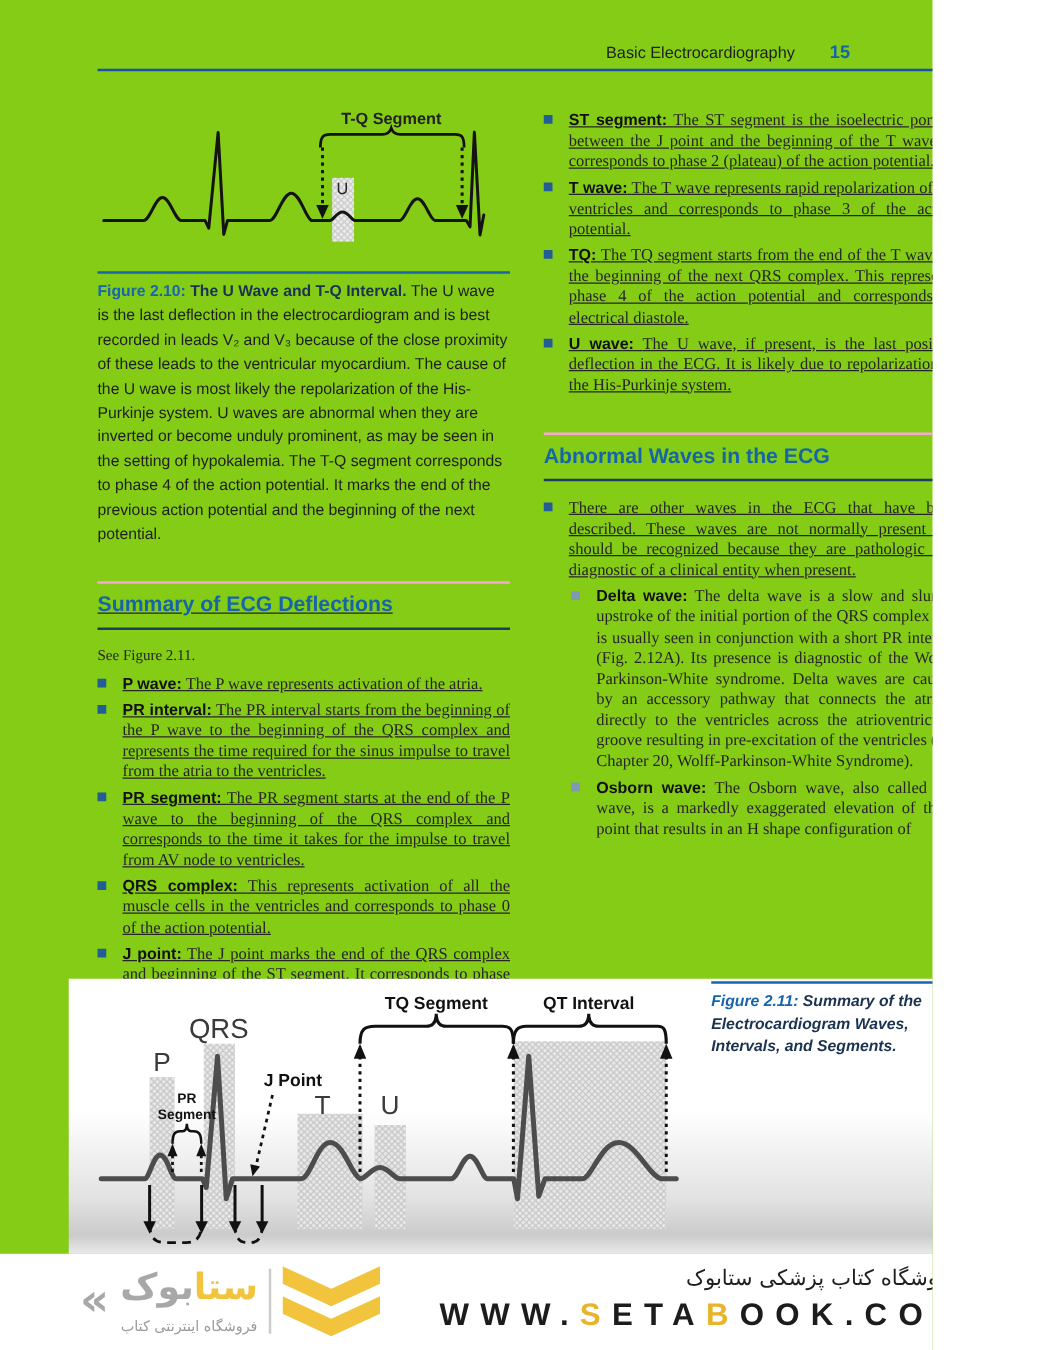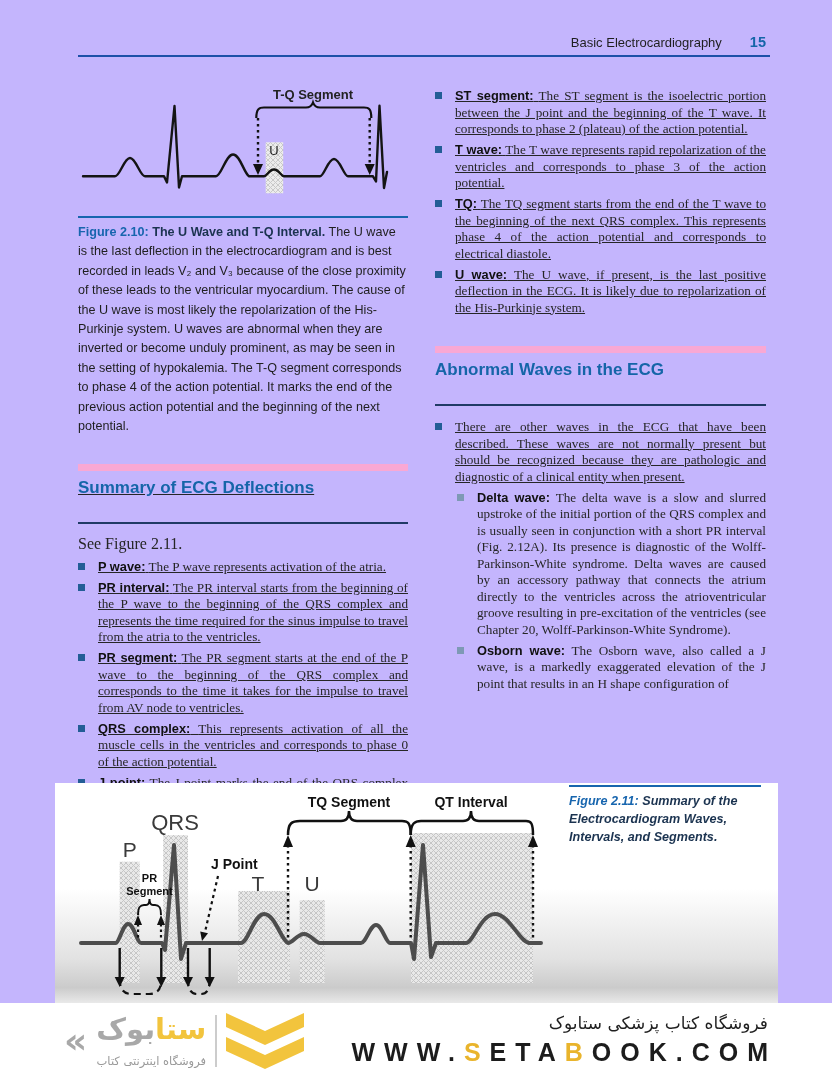--- a/index.html
+++ b/index.html
@@ -1,17 +1,17 @@
 <!DOCTYPE html>
 <html><head>
 <meta charset="utf-8">
 <style>
   * { margin:0; padding:0; box-sizing:border-box; }
   html,body { background:#ffffff; }
-  .page { position:relative; width:832px; height:1080px; background:#c4b5fd; overflow:hidden;
+  .page { position:relative; width:746px; height:1080px; background:#84cc16; overflow:hidden;
           font-family:"Liberation Serif", serif; color:#262626; }
 
   
   .hdr { position:absolute; top:34px; right:66px; display:flex; align-items:baseline; gap:28px; }
   .hdr-title { font-family:"Liberation Sans", sans-serif; font-size:13px; color:#1f1f1f; }
   .hdr-num   { font-family:"Liberation Sans", sans-serif; font-size:14.5px; font-weight:bold; color:#1565a8; }
   .hdr-rule  { position:absolute; top:55px; left:78px; width:692px; height:2px; background:#1d50a8; }
 
   
   .col-left  { position:absolute; left:78px;  top:85px; width:330px; }
@@ -19,25 +19,25 @@
 
   
   .cap-rule { height:2px; background:#1765ae; }
   .cap { margin-top:7px; }
   .cap-text { margin-top:5px; font-family:"Liberation Sans", sans-serif; font-size:12.6px;
               line-height:19.4px; color:#1f1f1f; }
   .cap-label { color:#1765ae; font-weight:bold; }
   .cap-title { color:#1b3350; font-weight:bold; }
 
   
-  .sect { border-top:7px solid #f9a8d4; border-bottom:2px solid #203a66; padding:7px 0 24px 0; }
+  .sect { border-top:2px solid #f9a8d4; border-bottom:2px solid #203a66; padding:7px 0 8px 0; }
   .sect h2 { font-family:"Liberation Sans", sans-serif; font-size:17px; font-weight:bold; color:#1565a8; }
 
   
-  .intro { margin-top:12px; font-size:16px; line-height:16.5px; }
+  .intro { margin-top:12px; font-size:12px; line-height:16.5px; }
   ul.blist { margin-top:6px; list-style:none; }
   ul.blist li { position:relative; padding-left:20px; margin-bottom:4.5px;
                 font-size:13.2px; line-height:16.5px; text-align:justify;text-decoration:underline; }
   .sq { position:absolute; left:0; top:4px; width:7px; height:7px; background:#235d96; }
   .sq2 { background:#7e99b5; }
   .term { font-family:"Liberation Sans", sans-serif; font-weight:bold; font-size:12.8px; color:#111; }
   ul.sublist { margin-top:2px; margin-left:22px; list-style:none; }
   ul.sublist li { position:relative; padding-left:20px; margin-bottom:4.5px;
                   font-size:13.2px; line-height:16.5px; text-align:justify; }
 

